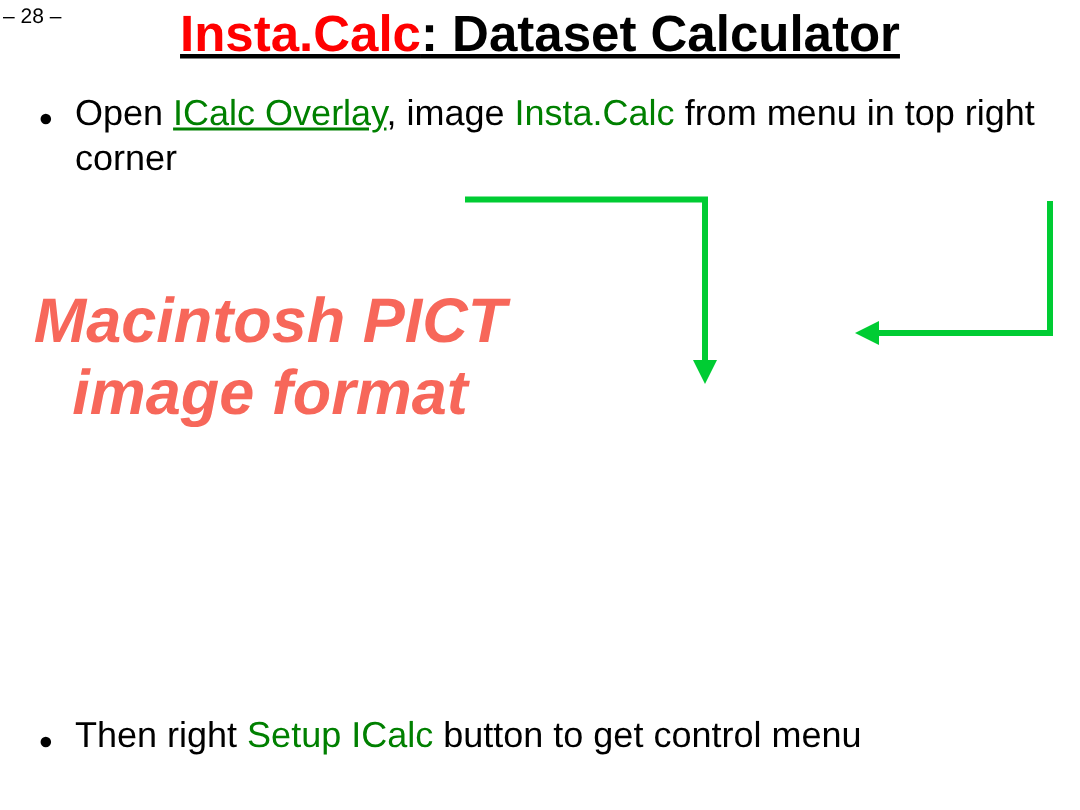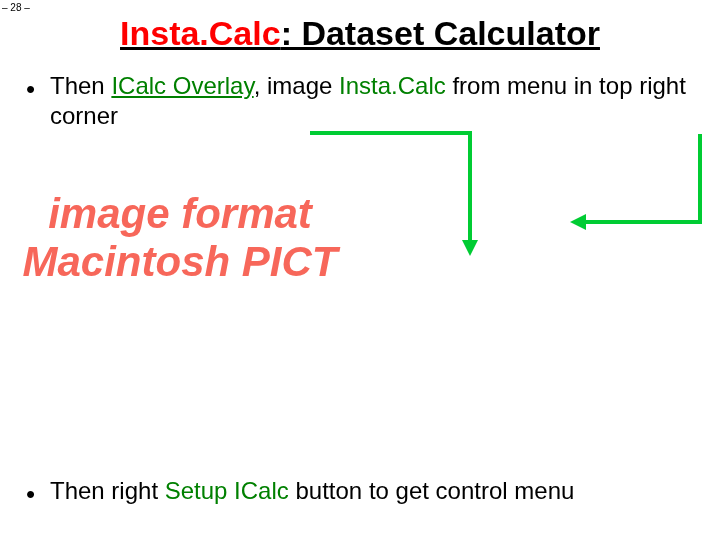--- a/index.html
+++ b/index.html
@@ -8,26 +8,26 @@
     height: 540px;
     background: #ffffff;
     font-family: Arial, Helvetica, sans-serif;
     position: relative;
     overflow: hidden;
   }
   .page-number {
     position: absolute;
     top: 2px;
     left: 2px;
-    font-size: 10px;
+    font-size: 14px;
     color: #000;
   }
   .title {
     text-align: center;
-    margin-top: 14px;
+    margin-top: 4px;
     font-size: 34px;
     font-weight: bold;
     text-decoration: underline;
     color: #000;
   }
   .title .red {
     color: #ff0000;
     font-family: "Comic Sans MS", "Comic Sans", cursive, Arial, sans-serif;
     font-weight: bold;
   }
@@ -81,39 +81,39 @@
 
 <div class="page-number">– 28 –</div>
 
 <div class="title">
   <span class="red">Insta.Calc</span><span>: Dataset Calculator</span>
 </div>
 
 <div class="bullets">
   <div class="bullet">
     <span class="dot">•</span>
-    <span>Then </span><span class="green-text" style="text-decoration: underline;">ICalc Overlay</span><span>, image </span><span class="green-text">Insta.Calc</span><span> from menu in top right corner</span>
+    <span>Open </span><span class="green-text" style="text-decoration: underline;">ICalc Overlay</span><span>, image </span><span class="green-text">Insta.Calc</span><span> from menu in top right corner</span>
   </div>
 </div>
 
 <svg class="arrow" style="left:300px; top:128px;" width="200" height="140">
   <g fill="none" stroke="#00cc33" stroke-width="4">
     <path d="M 10 5 L 170 5 L 170 120"></path>
   </g>
   <polygon points="170,128 162,112 178,112" fill="#00cc33"></polygon>
 </svg>
 
 <svg class="arrow" style="left:560px; top:132px;" width="160" height="120">
   <g fill="none" stroke="#00cc33" stroke-width="4">
     <path d="M 140 2 L 140 90 L 20 90"></path>
   </g>
   <polygon points="10,90 26,82 26,98" fill="#00cc33"></polygon>
 </svg>
 
 <div class="placeholder">
+  <div>Macintosh PICT</div>
   <div>image format</div>
-  <div>Macintosh PICT</div>
 </div>
 
 <div class="bullet bottom-bullet">
   <span class="dot">•</span>
   <span>Then right </span><span class="green-text">Setup ICalc</span><span> button to get control menu</span>
 </div>
 
 </body></html>

